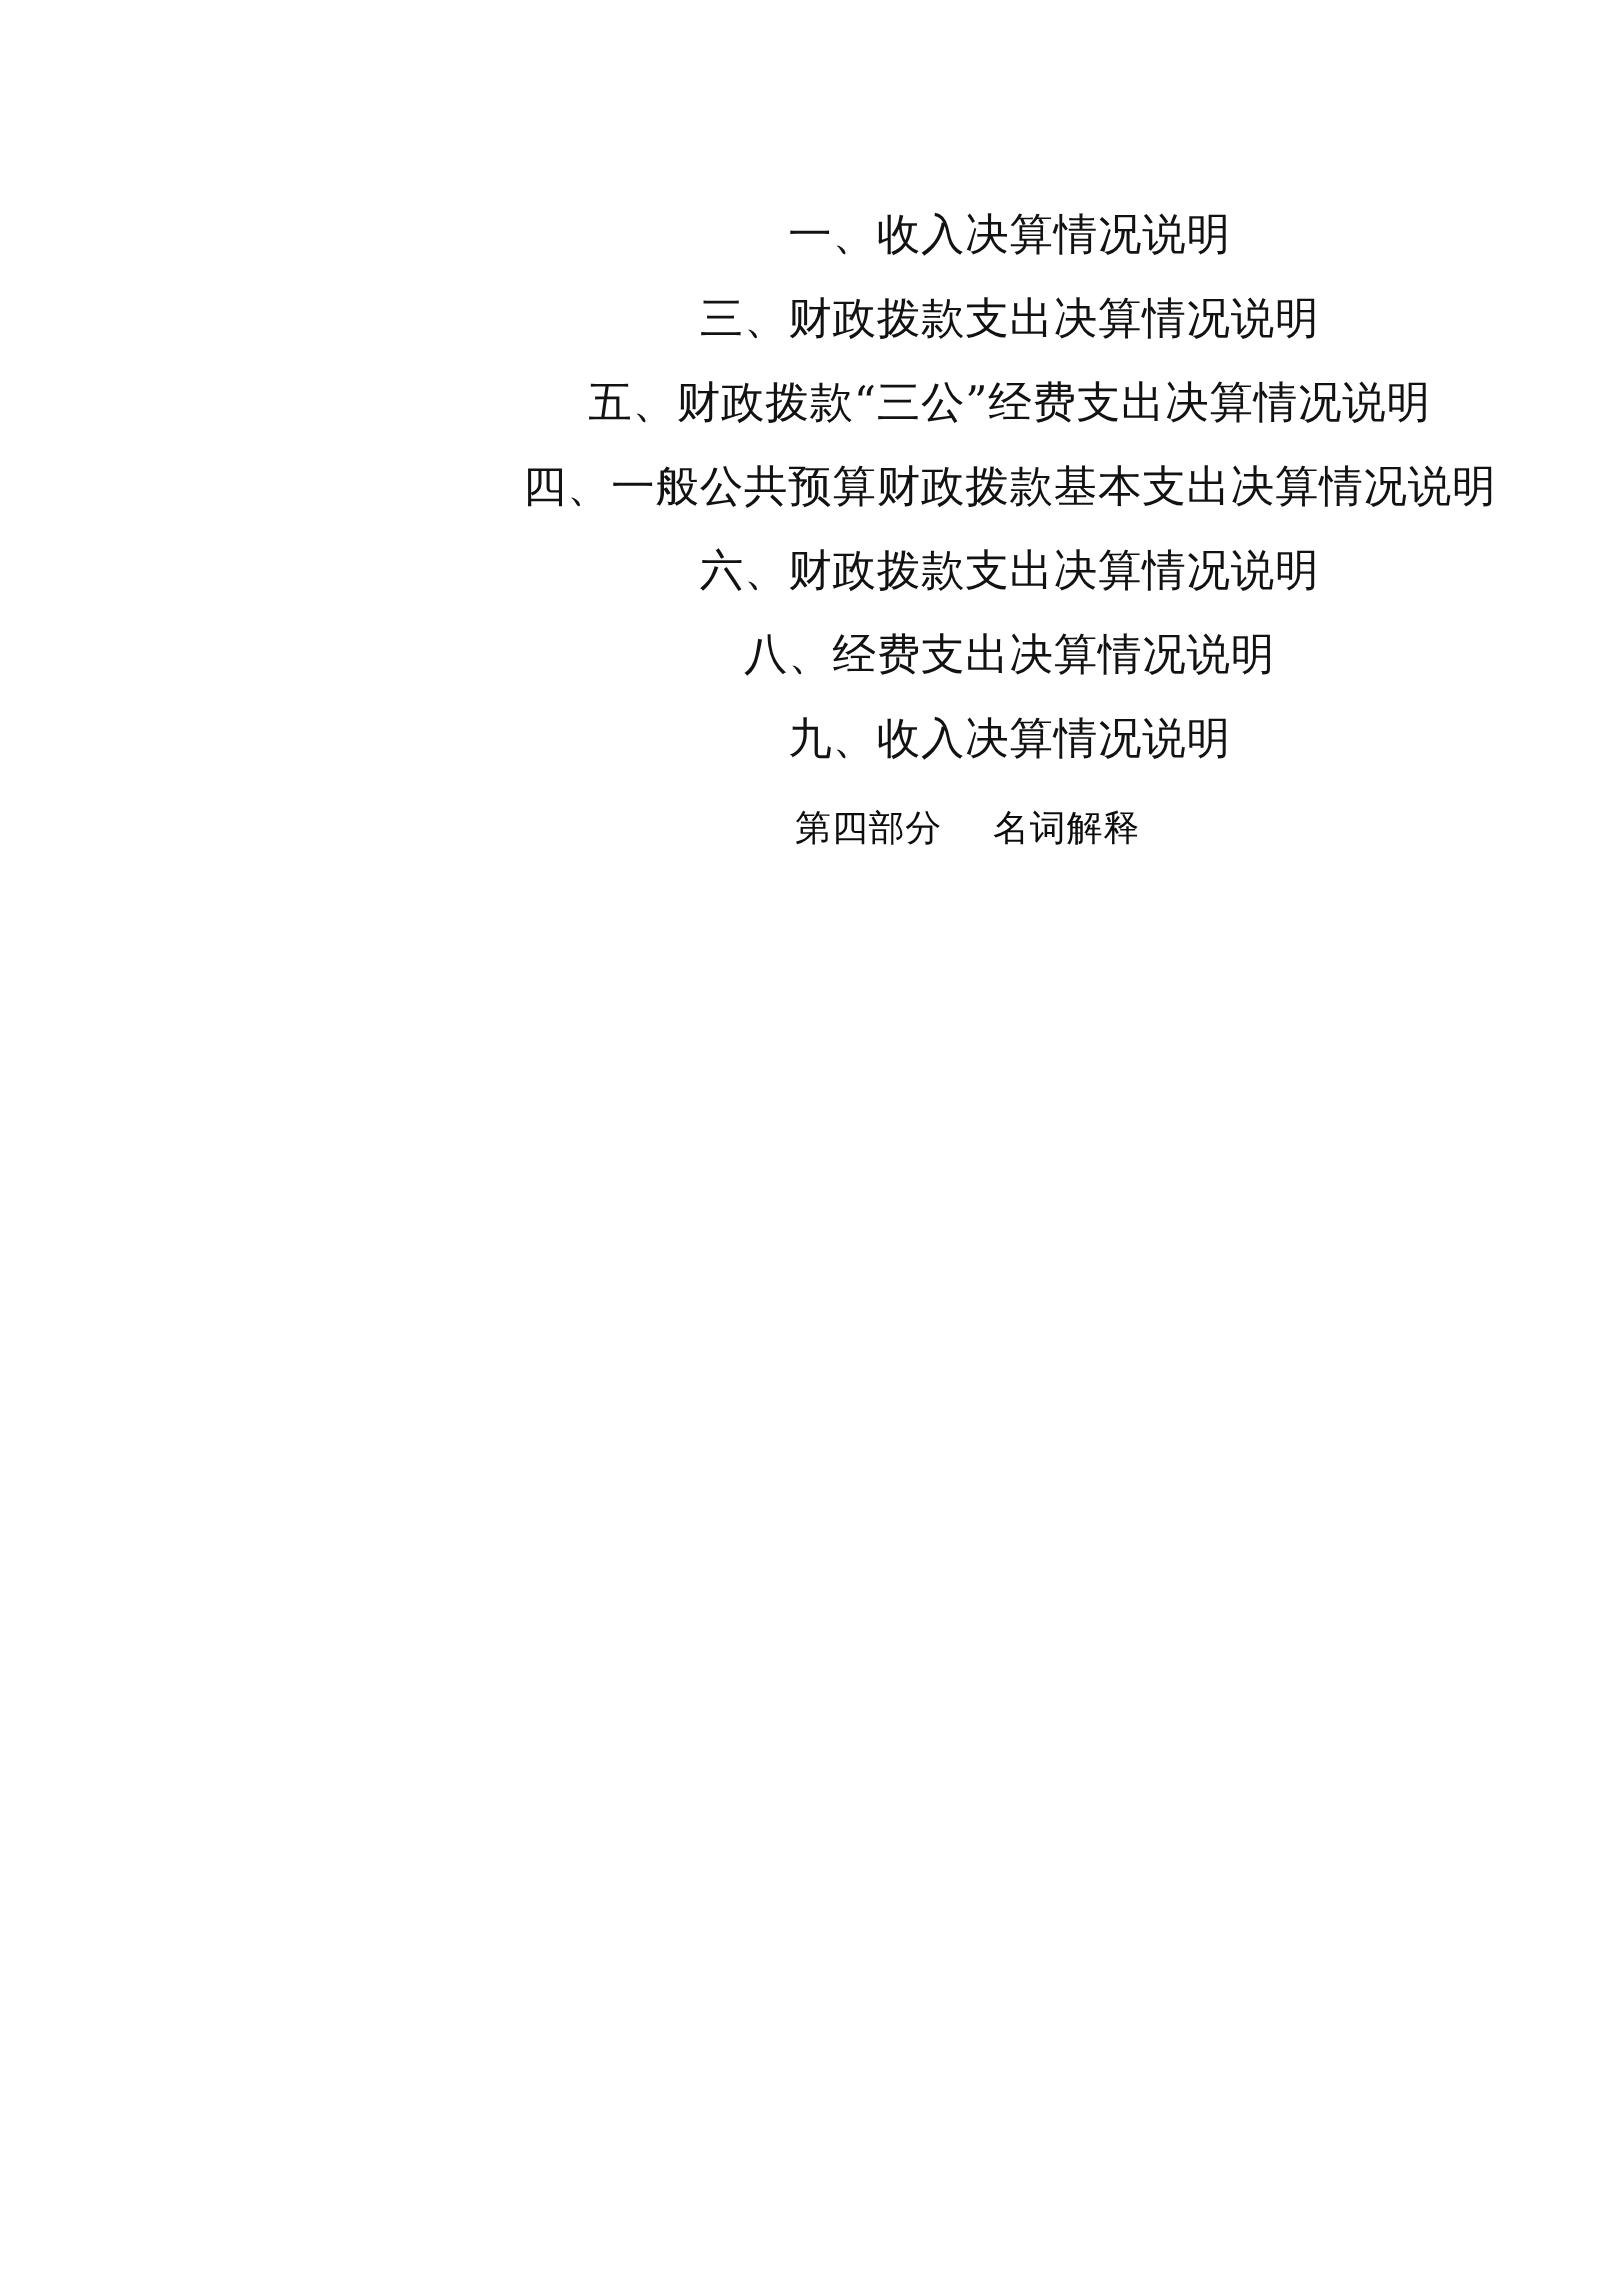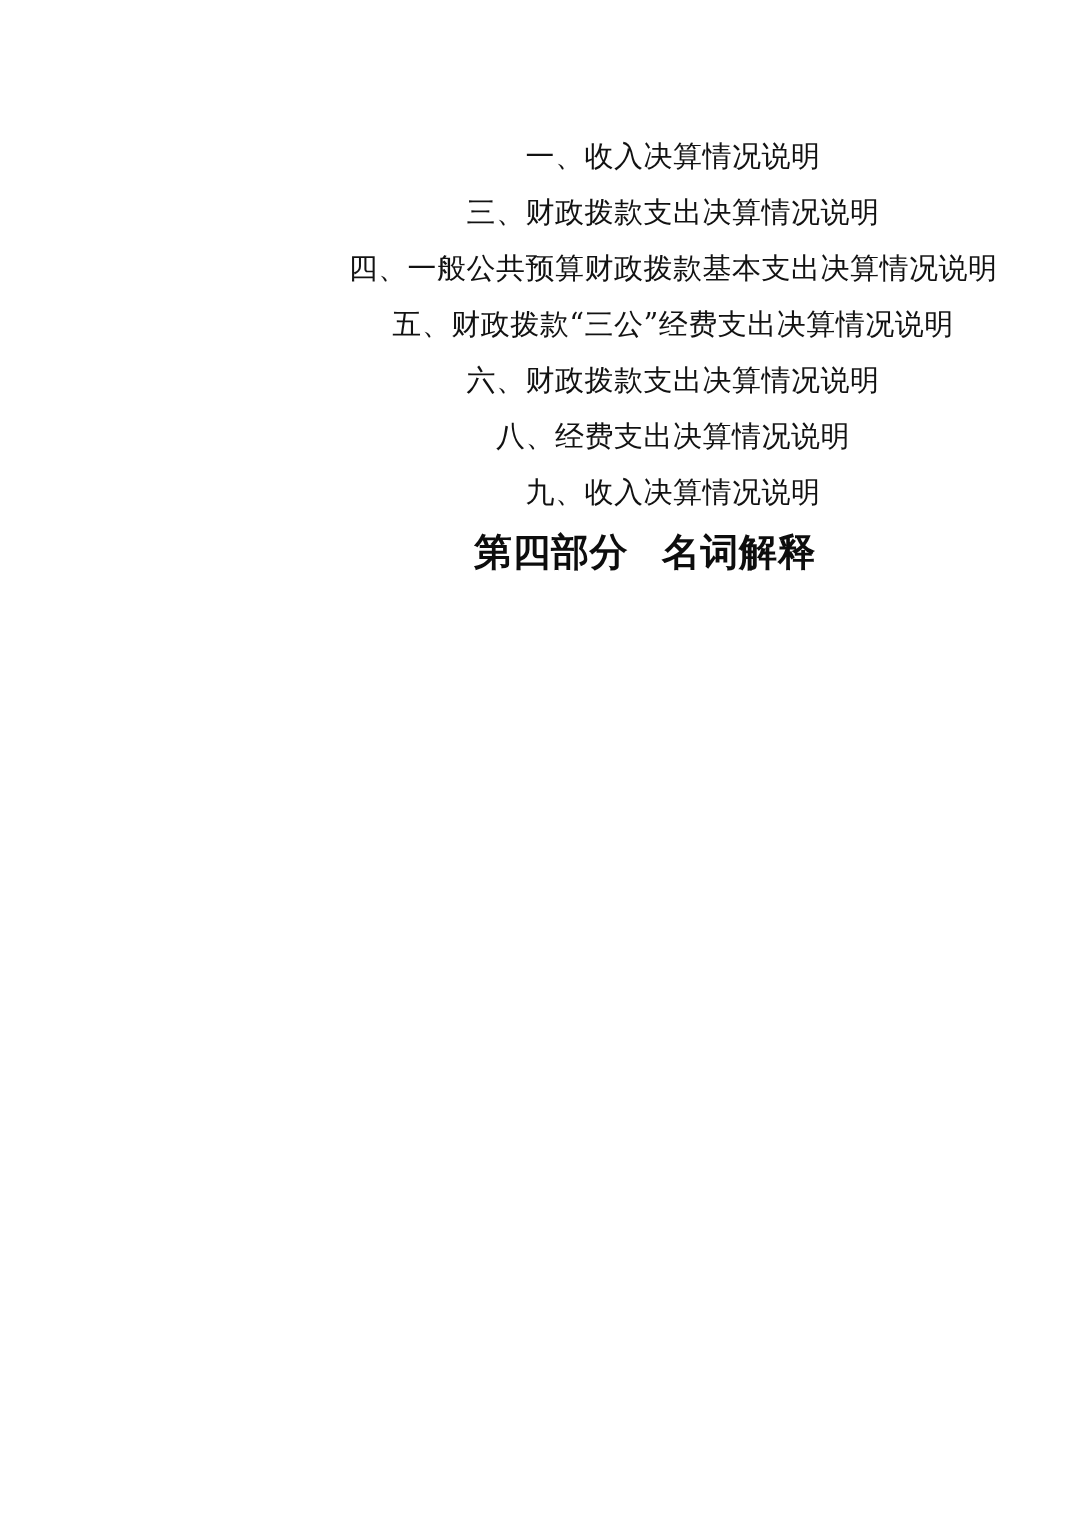--- a/index.html
+++ b/index.html
@@ -39,27 +39,27 @@
     white-space: nowrap;
     color: #121212;
   }
   .toc-item .num {
     display: inline;
   }
   .toc-item .sep {
     display: inline;
   }
   .part-heading {
-    font-size: 38px;
+    font-size: 24px;
     line-height: 56px;
     letter-spacing: 0.5px;
     padding-left: 216px;
     white-space: nowrap;
     color: #0d0d0d;
-    font-weight: 700;
+    font-weight: 400;
     margin-top: 4px;
   }
   .part-heading .gap {
     display: inline-block;
     width: 34px;
   }
 </style>
 </head>
 <body>
 
@@ -70,25 +70,25 @@
     <div class="toc-item">
       <span class="num">一</span><span class="sep">、</span><span class="label">收入决算情况说明</span>
     </div>
 
 
     <div class="toc-item">
       <span class="num">三</span><span class="sep">、</span><span class="label">财政拨款支出决算情况说明</span>
     </div>
 
     <div class="toc-item">
-      <span class="num">四</span><span class="sep">、</span><span class="label">一般公共预算财政拨款基本支出决算情况说明</span>
+      <span class="num">五</span><span class="sep">、</span><span class="label">财政拨款“三公”经费支出决算情况说明</span>
     </div>
 
     <div class="toc-item">
-      <span class="num">五</span><span class="sep">、</span><span class="label">财政拨款“三公”经费支出决算情况说明</span>
+      <span class="num">四</span><span class="sep">、</span><span class="label">一般公共预算财政拨款基本支出决算情况说明</span>
     </div>
 
     <div class="toc-item">
       <span class="num">六</span><span class="sep">、</span><span class="label">财政拨款支出决算情况说明</span>
     </div>
 
 
     <div class="toc-item">
       <span class="num">八</span><span class="sep">、</span><span class="label">经费支出决算情况说明</span>
     </div>

